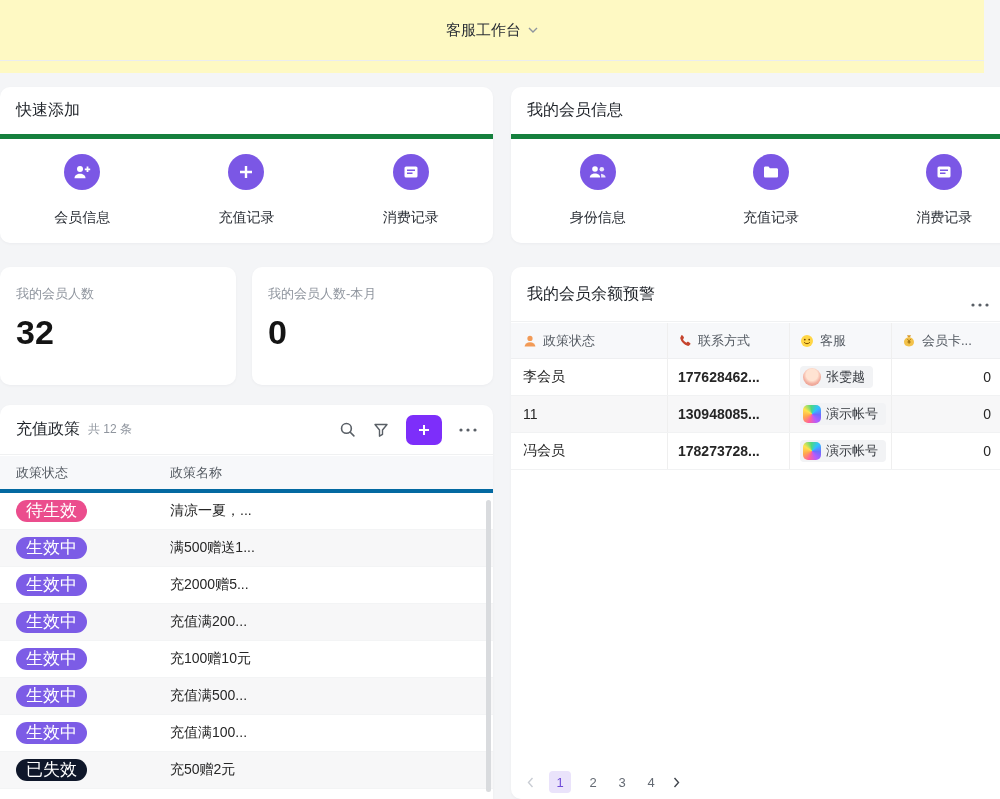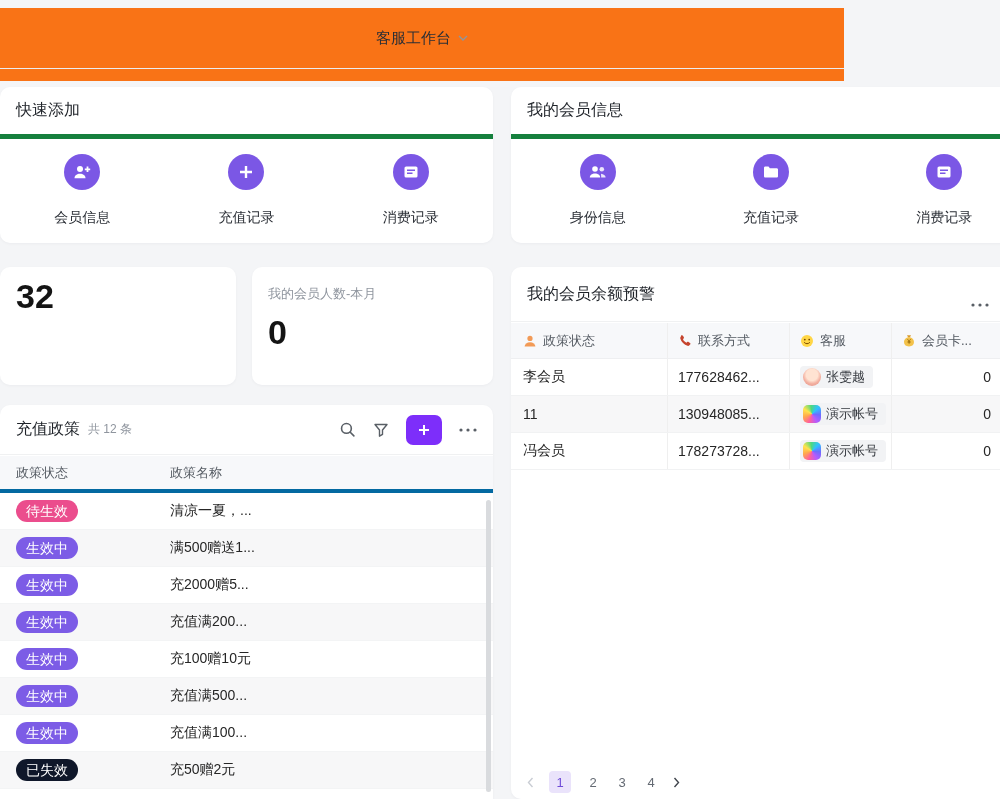--- a/index.html
+++ b/index.html
@@ -4,21 +4,21 @@
 <style>
   * { box-sizing: border-box; margin: 0; padding: 0; }
   html,body { width:1000px; height:799px; overflow:hidden; }
   body {
     position:relative;
     background:#f4f5f7;
     font-family:"Liberation Sans","DejaVu Sans",sans-serif;
     color:#1f2329;
   }
   
-  .app-header{position:absolute;top:8px;left:0;width:844px;height:73px;background:#f97316;z-index:5;}
+  .app-header{position:absolute;top:0;left:0;width:984px;height:73px;background:#fef9c3;z-index:5;}
   .header-divider{position:absolute;left:0;right:0;top:60px;height:1px;background:#ebedf0;}
   .header-center{position:absolute;top:0;left:0;right:0;height:60px;display:flex;align-items:center;justify-content:center;}
   .ws-switch{display:flex;align-items:center;gap:7px;cursor:pointer;font-size:15px;color:#2b2f36;font-weight:500;}
   
   .card{position:absolute;background:#fff;border-radius:10px;box-shadow:0 1px 3px rgba(31,35,41,.04);}
   #quick-add{left:0;top:87px;width:493px;height:156px;}
   #member-info{left:511px;top:87px;width:520px;height:156px;}
   #stat-1{left:0;top:267px;width:236px;height:118px;}
   #stat-2{left:252px;top:267px;width:241px;height:118px;}
   #policy{left:0;top:405px;width:493px;height:394px;border-bottom-left-radius:0;border-bottom-right-radius:0;overflow:hidden;}
@@ -38,35 +38,35 @@
   .policy-count{font-size:12px;color:#8f959e;margin-left:8px;}
   .toolbar{margin-left:auto;display:flex;align-items:center;gap:17px;}
   .tb-icon{display:flex;align-items:center;cursor:pointer;}
   .add-btn{width:36px;height:30px;border-radius:7px;background:#7d2efa;display:flex;align-items:center;justify-content:center;cursor:pointer;}
   .p-table{position:absolute;top:51px;left:0;right:0;bottom:0;}
   .p-hrow{height:37px;display:flex;align-items:center;background:#f7f8fa;border-bottom:4px solid #0369a1;font-size:13px;color:#545a62;}
   .p-row{height:37px;display:flex;align-items:center;border-bottom:1px solid #f3f4f5;font-size:14px;color:#262626;cursor:pointer;}
   .p-row.alt{background:#f7f7f8;}
   .pcol-status{width:170px;padding-left:16px;}
   .pcol-name{flex:1;}
-  .badge{display:inline-block;padding:3px 10px;border-radius:11px;font-size:14px;line-height:16px;color:#fff;}
+  .badge{display:inline-block;padding:3px 10px;border-radius:11px;font-size:17px;line-height:16px;color:#fff;}
   .badge.pending{background:#eb4d8d;}
   .badge.active{background:#7c5ce6;}
   .badge.expired{background:#0f172a;}
   .p-scrollbar{position:absolute;right:2px;top:95px;width:5px;height:292px;border-radius:3px;background:#d9dbde;cursor:grab;}
   
   .balance-head{height:55px;display:flex;align-items:center;padding:0 16px;border-bottom:1px solid #f0f1f2;position:relative;}
   .b-more{position:absolute;left:460px;top:26px;cursor:pointer;}
   .b-table{position:absolute;top:56px;left:0;right:0;}
   .b-hrow{height:36px;display:flex;background:#f7f8fa;border-bottom:1px solid #eeeff1;font-size:13px;color:#545a62;}
   .b-row{height:37px;display:flex;border-bottom:1px solid #f1f2f3;font-size:14px;color:#262626;cursor:pointer;}
   .b-row.alt{background:#f7f7f8;}
   .bcell{display:flex;align-items:center;height:100%;border-right:1px solid #efefef;}
   .bcol-name{width:157px;padding-left:12px;gap:6px;}
-  .bcol-contact{width:122px;padding-left:10px;}
+  .bcol-contact{width:122px;padding-left:10px;font-weight:bold;}
   .bcol-service{width:102px;}
   .bcol-card{width:139px;justify-content:flex-end;padding-right:40px;border-right:none;}
   .hcell{font-weight:400;gap:6px;}
   .pill{display:inline-flex;align-items:center;gap:5px;background:#f2f3f5;border-radius:4px;padding:2px 8px 2px 3px;margin-left:10px;font-size:13px;color:#33373d;white-space:nowrap;}
   .avatar{width:18px;height:18px;border-radius:50%;flex:none;}
   .avatar.photo{background:radial-gradient(circle at 50% 38%, #ffe3d2 0 40%, #f3b0a0 62%, #df8d85);}
   .avatar.logo{border-radius:5px;background:conic-gradient(from 45deg,#2fc1ff,#6e6bff,#b45bff,#ff5e9e,#ffa94d,#ffe34d,#4dd97e,#2fc1ff);}
   
   .pagination{position:absolute;left:16px;bottom:6px;display:flex;align-items:center;gap:15px;font-size:13px;color:#646a73;}
   .pg-num{cursor:pointer;min-width:14px;text-align:center;}
@@ -156,20 +156,21 @@
             <rect x="5" y="6.5" width="8" height="1.5" fill="#7b57e5"></rect>
             <rect x="5" y="9.5" width="5.5" height="1.5" fill="#7b57e5"></rect>
           </svg>
       </span>
       <span class="icon-label">消费记录</span>
     </div>
   </div>
 </section>
 
 <section class="card" id="stat-1">
+  <div class="stat-label">我的会员人数</div>
   <div class="stat-value">32</div>
 </section>
 <section class="card" id="stat-2">
   <div class="stat-label">我的会员人数-本月</div>
   <div class="stat-value">0</div>
 </section>
 
 <section class="card" id="policy">
   <div class="policy-head">
     <span class="card-title">充值政策</span>

